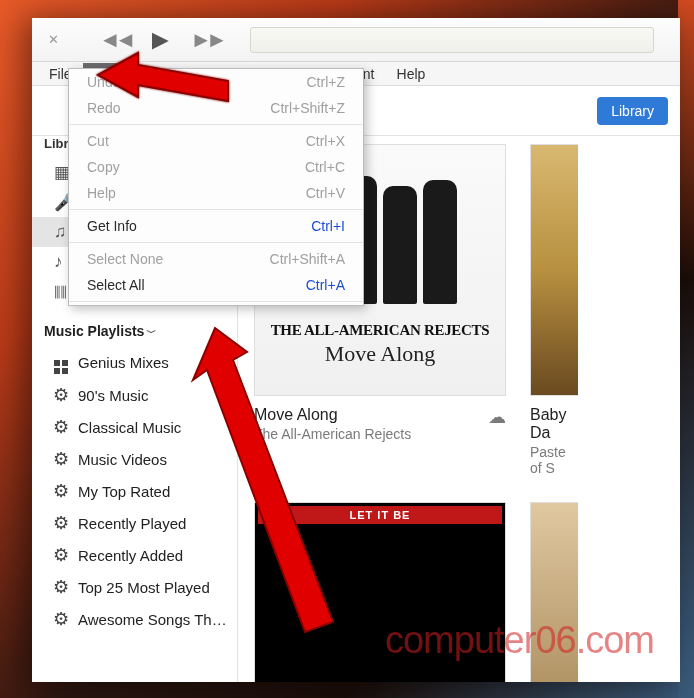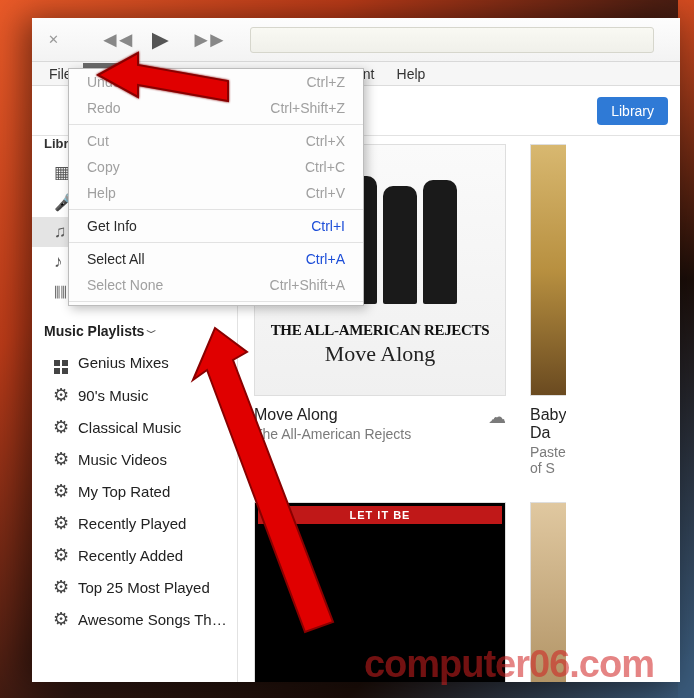--- a/index.html
+++ b/index.html
@@ -135,21 +135,21 @@
   .gear-icon::before { content:"⚙"; font-size:18px; }
   .grid-icon { display:inline-grid; grid-template-columns:6px 6px; grid-template-rows:6px 6px; gap:2px;}
   .grid-icon span{background:#444;}
   
   .album-area {
     flex:1; padding: 8px 0 0 16px; overflow:hidden;
     display:flex; flex-direction:column;
   }
   .album-row { display:flex; gap:24px; }
   .album { width: 252px; }
-  .album.partial { width: 36px; overflow:hidden;}
+  .album.partial { width: 48px; overflow:hidden;}
   .cover {
     width: 252px; height:252px;
     background:#f3f3f3;
     border:1px solid #dedede;
     display:flex; align-items:center; justify-content:center;
     font-size:11px; color:#666; text-align:center;
     position:relative;
   }
   .cover.aar { background:linear-gradient(#fafafa,#f0f0f0); flex-direction:column; }
   .band-silhouette { display:flex; gap:6px; align-items:flex-end; height:130px; margin-bottom:18px;}
@@ -161,22 +161,22 @@
   }
   .letitbe-header{grid-column:1/3;background:#c01818;color:#fff;text-align:center;font-size:11px; font-weight:700; padding:3px 0;letter-spacing:1px;}
   .face{background:linear-gradient(135deg,#8a5a3a,#b87a4a,#5a3a2a);}
   .album-title { font-size:16px; color:#222; margin-top:10px;}
   .album-artist { font-size:14px; color:#7a7a7a; margin-top:2px;}
   .cloud { float:right; color:#7a7a7a; font-size:18px; }
   .album-row.second { margin-top:26px;}
   
   .arrow1, .arrow2 { position:absolute; z-index:90; }
   .watermark {
-    position:absolute; bottom:12px; right:40px;
-    font-size:38px; font-weight:700;
+    position:absolute; bottom:36px; right:40px;
+    font-size:38px; font-weight:400;
     color:#d02020; opacity:.55;
     font-family:"Segoe UI",Arial,sans-serif;
     z-index:95;
     letter-spacing:-1px;
   }
 </style>
 </head>
 <body>
 
 <div class="wallpaper-side"></div>
@@ -331,27 +331,27 @@
   <div class="dd-row disabled">
       <span>Help</span>
       <span class="dd-shortcut">Ctrl+V</span>
     </div>
   <div class="dd-sep"></div>
   <div class="dd-row">
       <span>Get Info</span>
       <span class="dd-shortcut">Ctrl+I</span>
     </div>
   <div class="dd-sep"></div>
+  <div class="dd-row disabled">
+      <span>Select None</span>
+      <span class="dd-shortcut">Ctrl+Shift+A</span>
+    </div>
   <div class="dd-row">
       <span>Select All</span>
       <span class="dd-shortcut">Ctrl+A</span>
-    </div>
-  <div class="dd-row disabled">
-      <span>Select None</span>
-      <span class="dd-shortcut">Ctrl+Shift+A</span>
     </div>
   <div class="dd-sep"></div>
 </div>
 
 <svg class="arrow1" style="left:90px;top:45px" width="150" height="80">
   <defs>
       <filter id="s1">
         <feDropShadow dx="0" dy="0" stdDeviation="1" flood-color="#800"></feDropShadow>
       </filter>
     </defs>

